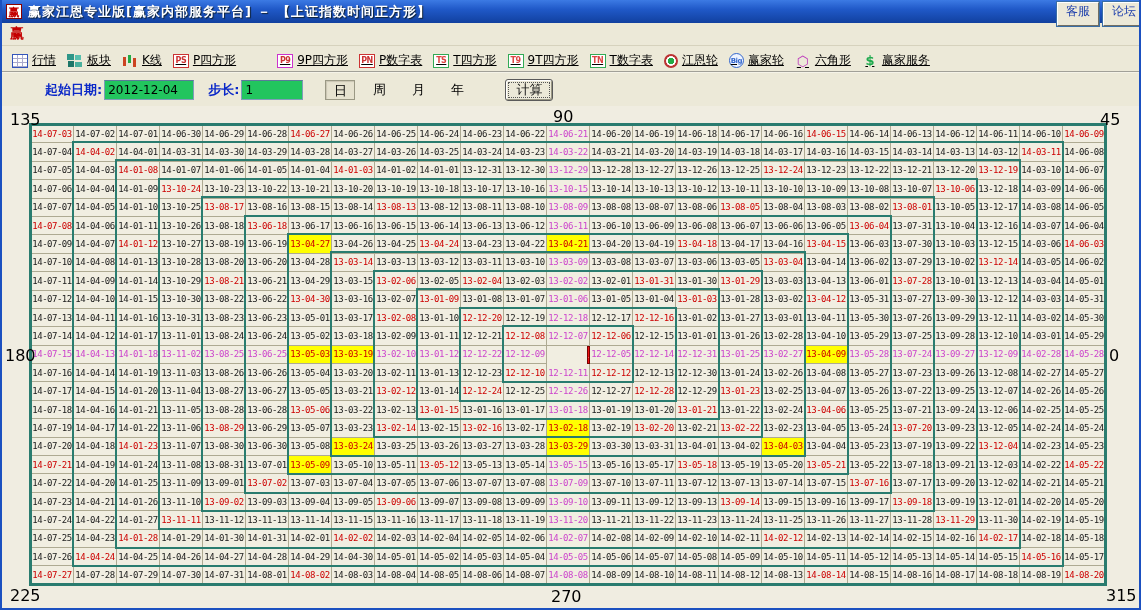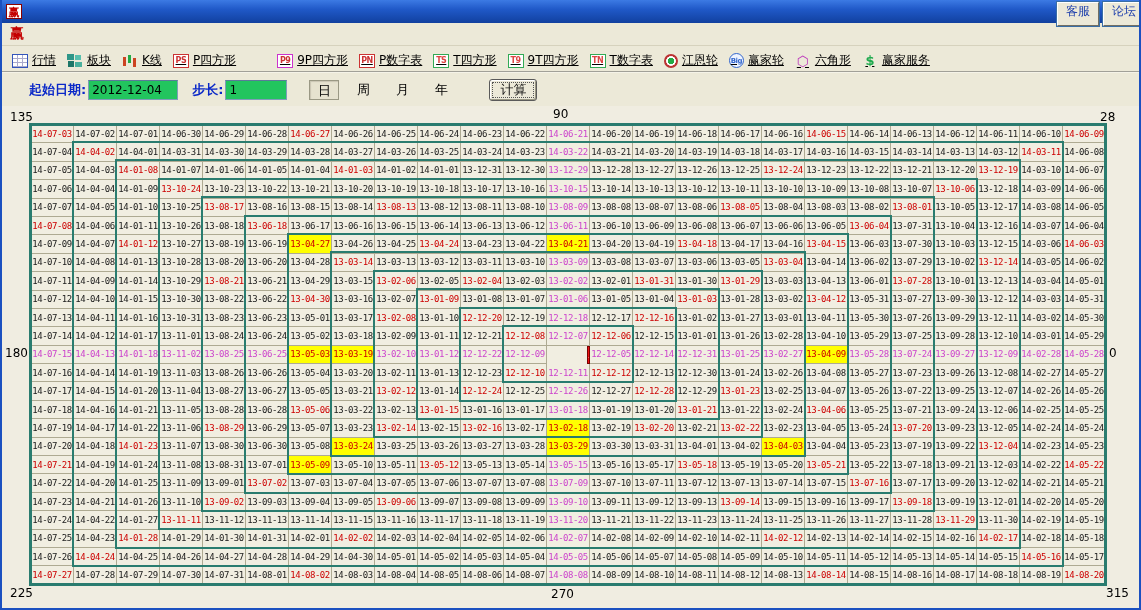--- a/index.html
+++ b/index.html
@@ -38,31 +38,31 @@
   .badge-icon { font-weight:bold; font-size:8px; letter-spacing:-0.5px; background:#fff; }
   [data-name="ps-icon"],[data-name="pn-icon"] { border:1px solid #c33; color:#c33; }
   [data-name="p9-icon"] { border:1px solid #c3c; color:#c33;margin-left:30px; }
   [data-name="ts-icon"],[data-name="t9-icon"],[data-name="tn-icon"] { border:1px solid #3a5; color:#d44; }
   [data-name="gann-wheel-icon"] { width:14px; height:14px; border-radius:50%; border:2px solid #b33; background:radial-gradient(circle,#2a4 0 3px,#fff 3px 5px,#b33 5px); }
   [data-name="winner-wheel-icon"] { width:15px; height:15px; border-radius:50%; border:1px solid #36c; color:#36c; font-size:7px; font-weight:bold; background:#eef4ff; }
   [data-name="hexagon-icon"] { color:#b3b; font-size:14px; }
   [data-name="service-dollar-icon"] { color:#1faa4e; font-weight:bold; font-size:13px; }
 
   
-  .controls { height:33px; background:#ece9d8; display:flex; align-items:center; padding-left:27px; }
+  .controls { height:33px; background:#ece9d8; display:flex; align-items:center; padding-left:43px; }
   .ctl-label { color:#0a28c8; font-size:13px; font-weight:bold; }
   .ctl-input { height:20px; background:#22c55e; border:1px solid #7f9db9; border-top-color:#5a7a99; font-size:12px; color:#000; padding:0 3px; font-family:"DejaVu Sans", sans-serif; }
   #start-date { width:90px; margin:0 14px 0 2px; }
   #step-input { width:62px; margin:0 14px 0 2px; }
   .unit { width:30px; height:20px; text-align:center; font-size:13px; line-height:19px; color:#000; margin-right:9px; cursor:pointer; }
   .unit.selected { background:#e6e2cf; border:1px solid #9a9884; box-shadow:inset 1px 1px 1px #c9c5b2; }
   .calc-btn { margin-left:24px; width:48px; height:22px; background:#ece9d8; border:1px solid #5a5a5a; border-radius:3px; box-shadow:inset 1px 1px 0 #fff, inset -1px -1px 0 #9a9884; font-size:13px; color:#111; outline:1px dotted #555; outline-offset:-4px; cursor:pointer; font-family:"DejaVu Sans", sans-serif; }
 
   
-  .angle-label { position:absolute; font-size:12px; color:#000; z-index:6; }
+  .angle-label { position:absolute; font-size:16px; color:#000; z-index:6; }
   #gann-grid { position:absolute; left:28px; top:124px; display:grid;
      grid-template-columns:repeat(25,43px); grid-template-rows:repeat(25,18.4px);
      border-top:1px solid var(--line); border-left:1px solid var(--line); background:var(--cellbg); z-index:1; }
   .cell { border-right:1px solid var(--line); border-bottom:1px solid var(--line);
      font-family:"DejaVu Sans Mono","DejaVu Sans",monospace; font-size:9px; letter-spacing:-0.5px;
      display:flex; align-items:center; justify-content:center; color:#1a1a1a; cursor:pointer; white-space:nowrap; overflow:hidden; }
   .fr { color:var(--red); }
   .fm { color:var(--magenta); }
   .fy { background:var(--yellow); color:var(--red); }
   .fc { background:var(--centerbg); color:#fff; border:1px solid #7a0000;margin-left:40px; }
@@ -70,20 +70,21 @@
   .ring-outer { border-width:3px; }
   .watermark { position:absolute; left:984px; top:574px; font-size:24px; font-weight:bold; color:#e03a2e; opacity:0.88; letter-spacing:0px; z-index:7; text-shadow:1px 1px 0 #f7d9d0; white-space:nowrap; }
 </style>
 </head>
 <body>
 
 <div class="window" data-name="app-window">
 
   <div class="titlebar" data-name="title-bar">
     <span class="app-icon" data-name="app-logo-icon">赢</span>
+    <span class="title-text" data-name="window-title">赢家江恩专业版[赢家内部服务平台] － 【上证指数时间正方形】</span>
     <span class="tb-buttons">
       <span class="tb-btn" data-name="customer-service-button">客服</span>
       <span class="tb-btn" data-name="forum-button">论坛</span>
     </span>
   </div>
 
   <div class="menubar" data-name="menu-bar">
     <span class="menu-logo" data-name="menu-logo-icon">赢</span>
   </div>
 
@@ -151,21 +152,21 @@
         <span class="unit selected" data-name="unit-toggle-0">日</span>
         <span class="unit" data-name="unit-toggle-1">周</span>
         <span class="unit" data-name="unit-toggle-2">月</span>
         <span class="unit" data-name="unit-toggle-3">年</span>
       </span>
     <button class="calc-btn" data-name="calculate-button">计算</button>
   </div>
 
   <span class="angle-label" style="left:8px;  top:110px;" data-name="angle-label-135">135</span>
   <span class="angle-label" style="left:551px;top:107px;" data-name="angle-label-90">90</span>
-  <span class="angle-label" style="left:1098px;top:110px;" data-name="angle-label-45">28</span>
+  <span class="angle-label" style="left:1098px;top:110px;" data-name="angle-label-45">45</span>
   <span class="angle-label" style="left:3px;  top:346px;" data-name="angle-label-180">180</span>
   <span class="angle-label" style="left:1107px;top:346px;" data-name="angle-label-0">0</span>
   <span class="angle-label" style="left:8px;  top:586px;" data-name="angle-label-225">225</span>
   <span class="angle-label" style="left:549px;top:587px;" data-name="angle-label-270">270</span>
   <span class="angle-label" style="left:1104px;top:586px;" data-name="angle-label-315">315</span>
 
   <div id="gann-grid" data-name="gann-time-square-grid">
       <div class="cell fr" data-name="date-cell-14-07-03">14-07-03</div>
       <div class="cell fk" data-name="date-cell-14-07-02">14-07-02</div>
       <div class="cell fk" data-name="date-cell-14-07-01">14-07-01</div>

